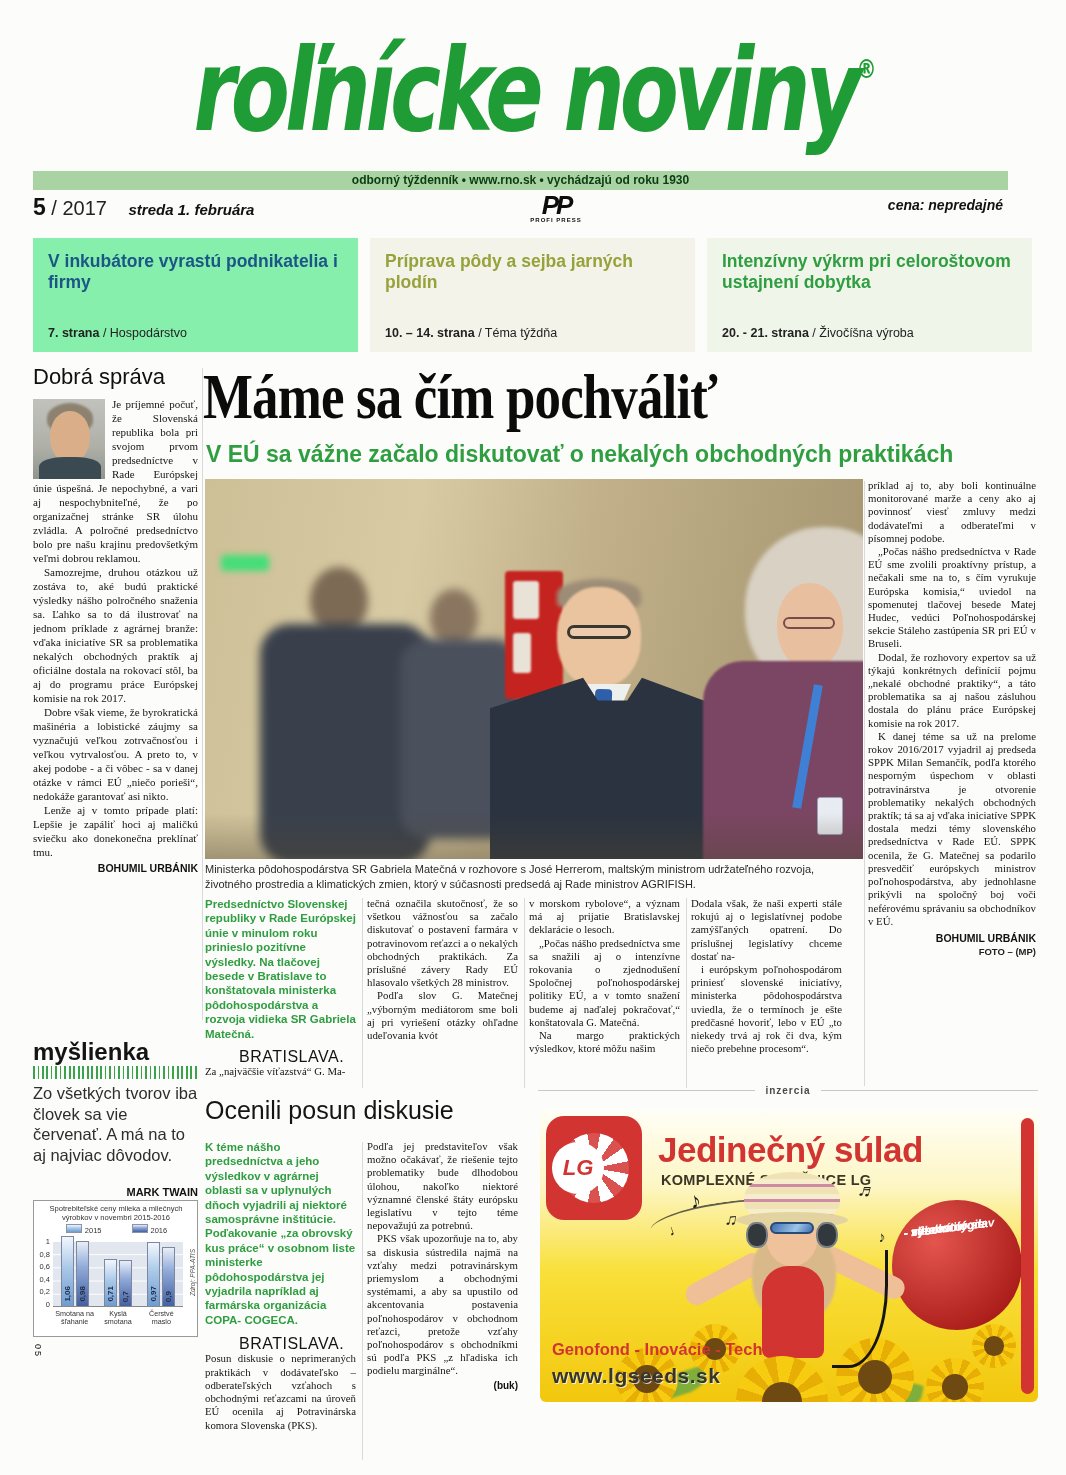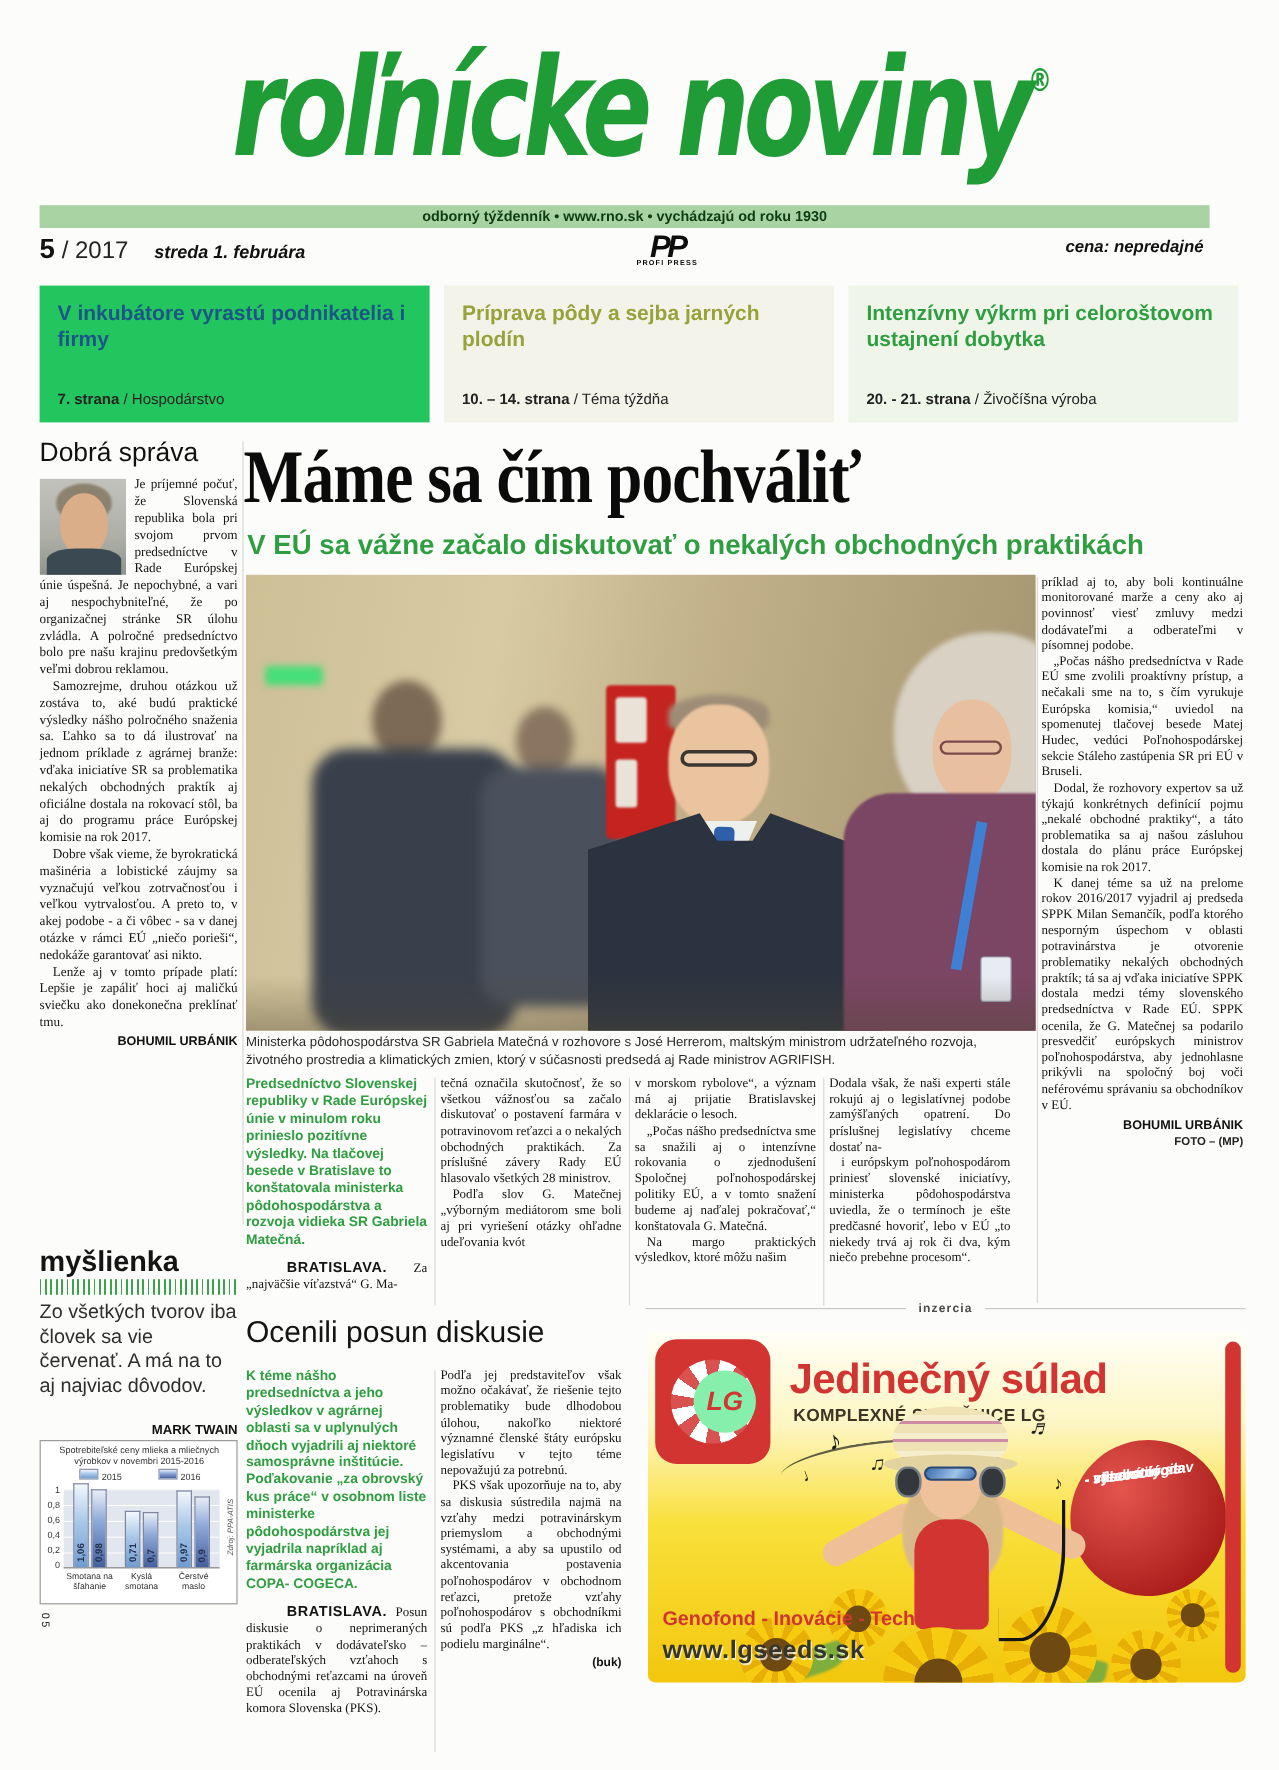--- a/index.html
+++ b/index.html
@@ -26,21 +26,21 @@
   .pp-logo { left:468px; top:0; width:110px; text-align:center; }
   .pp-big { font-weight:bold; font-style:italic; font-size:26px; letter-spacing:-3px; color:#0d0d0d; line-height:.9; }
   .pp-small { font-size:6px; letter-spacing:1px; color:#0d0d0d; font-weight:bold; }
   .price { right:30px; top:3px; font-weight:bold; font-style:italic; font-size:14px; color:#111; }
 
   
   .teaser { top:238px; width:325px; height:114px; padding:13px 14px 0 15px; }
   .teaser h3 { font-size:17.5px; line-height:1.22; font-weight:bold; }
   .teaser .foot { position:absolute; left:15px; bottom:12px; font-size:12.5px; color:#222; }
   .teaser .foot b { font-weight:bold; }
-  #teaser1 { left:33px;  background:#22c55e; } #teaser1 h3 { color:#1c5686; }
+  #teaser1 { left:33px;  background:#86efac; } #teaser1 h3 { color:#1c5686; }
   #teaser2 { left:370px; background:#f3f3ea; } #teaser2 h3 { color:#97a23b; }
   #teaser3 { left:707px; background:#f0f5ea; } #teaser3 h3 { color:#2f9e41; }
 
   
   .vr { position:absolute; width:1px; background:#d9d9d9; }
 
   
   #editorial { left:33px; top:364px; width:165px; height:658px; overflow:hidden; }
   #editorial h2 { font-size:22px; font-weight:400; color:#101010; margin-bottom:7px; }
   .ed-photo { float:left; width:72px; height:80px; margin:2px 7px 2px 0; position:relative;
@@ -87,21 +87,21 @@
   .ph-floor { left:0; bottom:0; width:658px; height:46px; background:linear-gradient(180deg,rgba(90,80,60,0),rgba(80,70,50,.38)); }
   .caption { left:205px; top:862px; width:658px; font-size:11px; line-height:1.32; color:#2a2a2a; }
 
   .news-col { top:897px; width:151px; height:192px; overflow:hidden; }
   #ncol1 { left:205px; } #ncol2 { left:367px; } #ncol3 { left:529px; } #ncol4 { left:691px; }
   .lead-green { font-size:11.5px; line-height:14.4px; font-weight:bold; color:#2f9e41; }
   .news-col p, #rightcol p, .oc-col p {
     font-family:"Liberation Serif", serif; font-size:10.8px; line-height:13.2px;
     text-align:justify; color:#141414; }
   .news-col p + p, #rightcol p + p, .oc-col p + p { text-indent:10px; }
-  .dateline { font-family:"Liberation Sans", sans-serif; font-weight:bold; font-size:12px; letter-spacing:.5px;padding-left:34px; }
+  .dateline { font-family:"Liberation Sans", sans-serif; font-weight:normal; font-size:16px; letter-spacing:.5px;padding-left:34px; }
   .mt8 { margin-top:9px; }
 
   #rightcol { left:868px; top:479px; width:168px; height:610px; overflow:hidden; }
   .art-author { text-align:right; font-weight:bold; font-size:10.5px; margin-top:4px; color:#111; }
   .art-credit { text-align:right; font-weight:bold; font-size:9.5px; margin-top:2px; color:#222; }
 
   .inzercia { left:538px; top:1085px; width:500px; display:flex; align-items:center; gap:10px; }
   .inzercia .line { flex:1; border-top:1px solid #c9c9c9; }
   .inzercia .txt { font-size:10px; font-weight:bold; letter-spacing:1px; color:#4a4a4a; }
 
@@ -149,21 +149,21 @@
   .oc-lead { font-size:11.5px; line-height:14.4px; font-weight:bold; color:#2f9e41; margin-bottom:10px; }
   .oc-sign { text-align:right; font-weight:bold; font-size:10px; margin-top:2px; color:#111; }
 
   
   #ad { left:540px; top:1110px; width:498px; height:292px; border-radius:6px; overflow:hidden;
     background:linear-gradient(180deg,#fffef6 0%,#fdf6c4 26%,#f9e03a 55%,#f2c70d 100%); }
   #ad * { position:absolute; }
   .ad-logo { left:6px; top:6px; width:96px; height:104px; background:#d23431; border-radius:18px; }
   .lg-ring { left:13px; top:17px; width:70px; height:70px; border-radius:50%;
     background:repeating-conic-gradient(from 10deg,#ffffff 0 24deg,rgba(255,255,255,.15) 24deg 45deg); }
-  .lg-circle { left:32px; top:26px; width:52px; height:52px; border-radius:50%; background:#86efac;
+  .lg-circle { left:6px; top:26px; width:52px; height:52px; border-radius:50%; background:#ffffff;
     display:flex; align-items:center; justify-content:center; }
   .lg-circle span { position:static; font-size:22px; font-weight:bold; font-style:italic; color:#d23431; }
   .ad-headline { left:118px; top:20px; font-size:35px; font-weight:bold; color:#d23431; letter-spacing:-.5px; }
   .ad-sub { left:121px; top:62px; font-size:14.5px; font-weight:bold; color:#3f3526; letter-spacing:.3px; }
   .ad-badge { left:352px; top:90px; width:130px; height:130px; border-radius:50%;
     background:radial-gradient(circle at 35% 30%,#e4554e,#a81b18 80%); transform:rotate(-7deg);
     padding:20px 0 0 16px; color:#fff; font-size:12px; font-weight:bold; font-style:italic; line-height:1.3; }
   .ad-badge i { position:static; display:block; font-style:italic; }
   .ad-badge i:nth-child(5) { padding-left:14px; }
   .ad-notes { color:#1c1c1c; }

